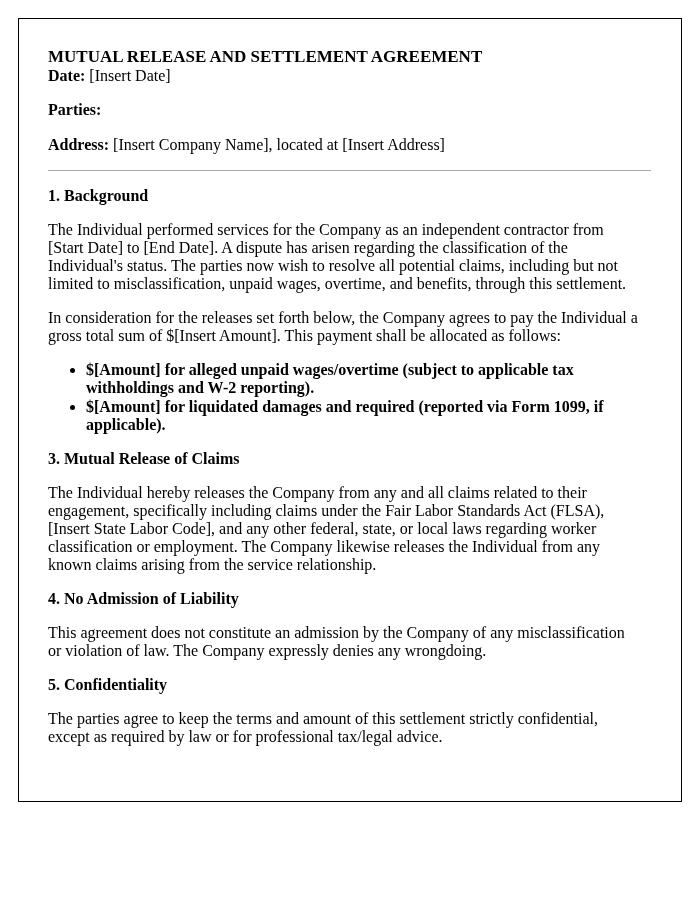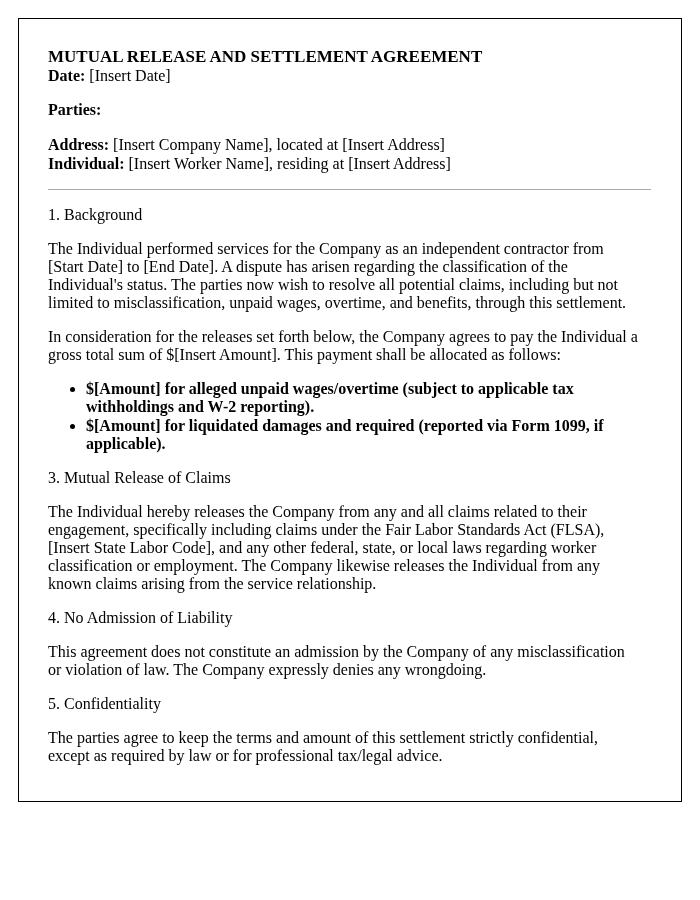--- a/index.html
+++ b/index.html
@@ -36,21 +36,21 @@
   .para, .line-block {
     font-size: 16px;
     line-height: 18px;
     margin: 0 0 16px 0;
   }
   .line-block div {
     line-height: 19px;
   }
   .sec-heading {
     font-size: 16px;
-    font-weight: normal;
+    font-weight: bold;
     line-height: 18px;
     margin: 16px 0 16px 0;
   }
   p {
     font-size: 16px;
     line-height: 18px;
     margin: 0 12px 16px 0;
   }
   ul {
     margin: 0 0 16px 0;
@@ -84,24 +84,20 @@
 
   <div class="para">
     <strong>Parties:</strong>
   </div>
 
   <div class="line-block">
     <div>
       <strong>Address:</strong>
       <span>[Insert Company Name], located at [Insert Address]</span>
     </div>
-    <div>
-      <strong>Individual:</strong>
-      <span>[Insert Worker Name], residing at [Insert Address]</span>
-    </div>
   </div>
 
   <hr class="divider">
 
   <div id="sections">
       <div class="sec-heading">1. Background</div>
       <p>The Individual performed services for the Company as an independent contractor from [Start Date] to [End Date]. A dispute has arisen regarding the classification of the Individual's status. The parties now wish to resolve all potential claims, including but not limited to misclassification, unpaid wages, overtime, and benefits, through this settlement.</p>
       <p>In consideration for the releases set forth below, the Company agrees to pay the Individual a gross total sum of $[Insert Amount]. This payment shall be allocated as follows:</p>
       <ul>
         <li>$[Amount] for alleged unpaid wages/overtime (subject to applicable tax withholdings and W-2 reporting).</li>

